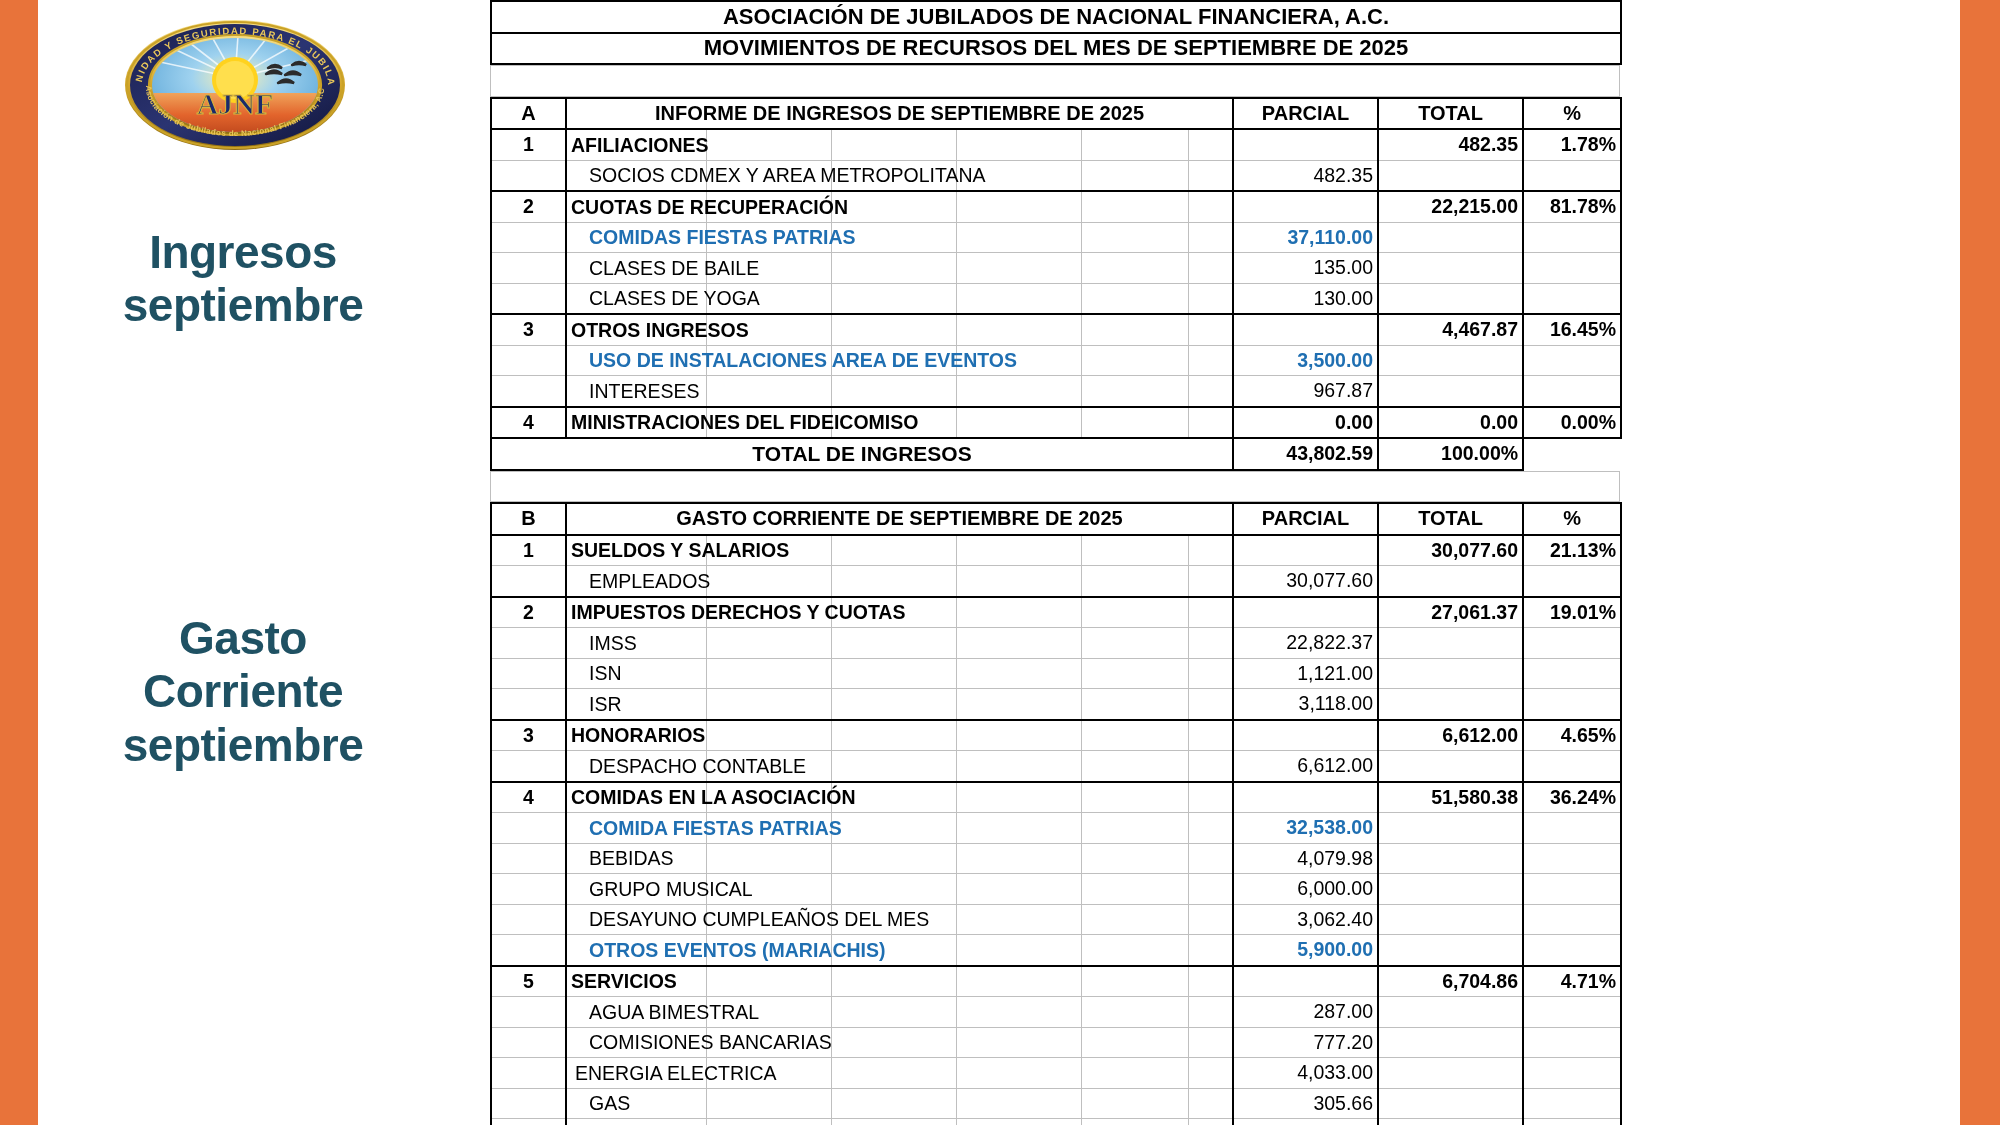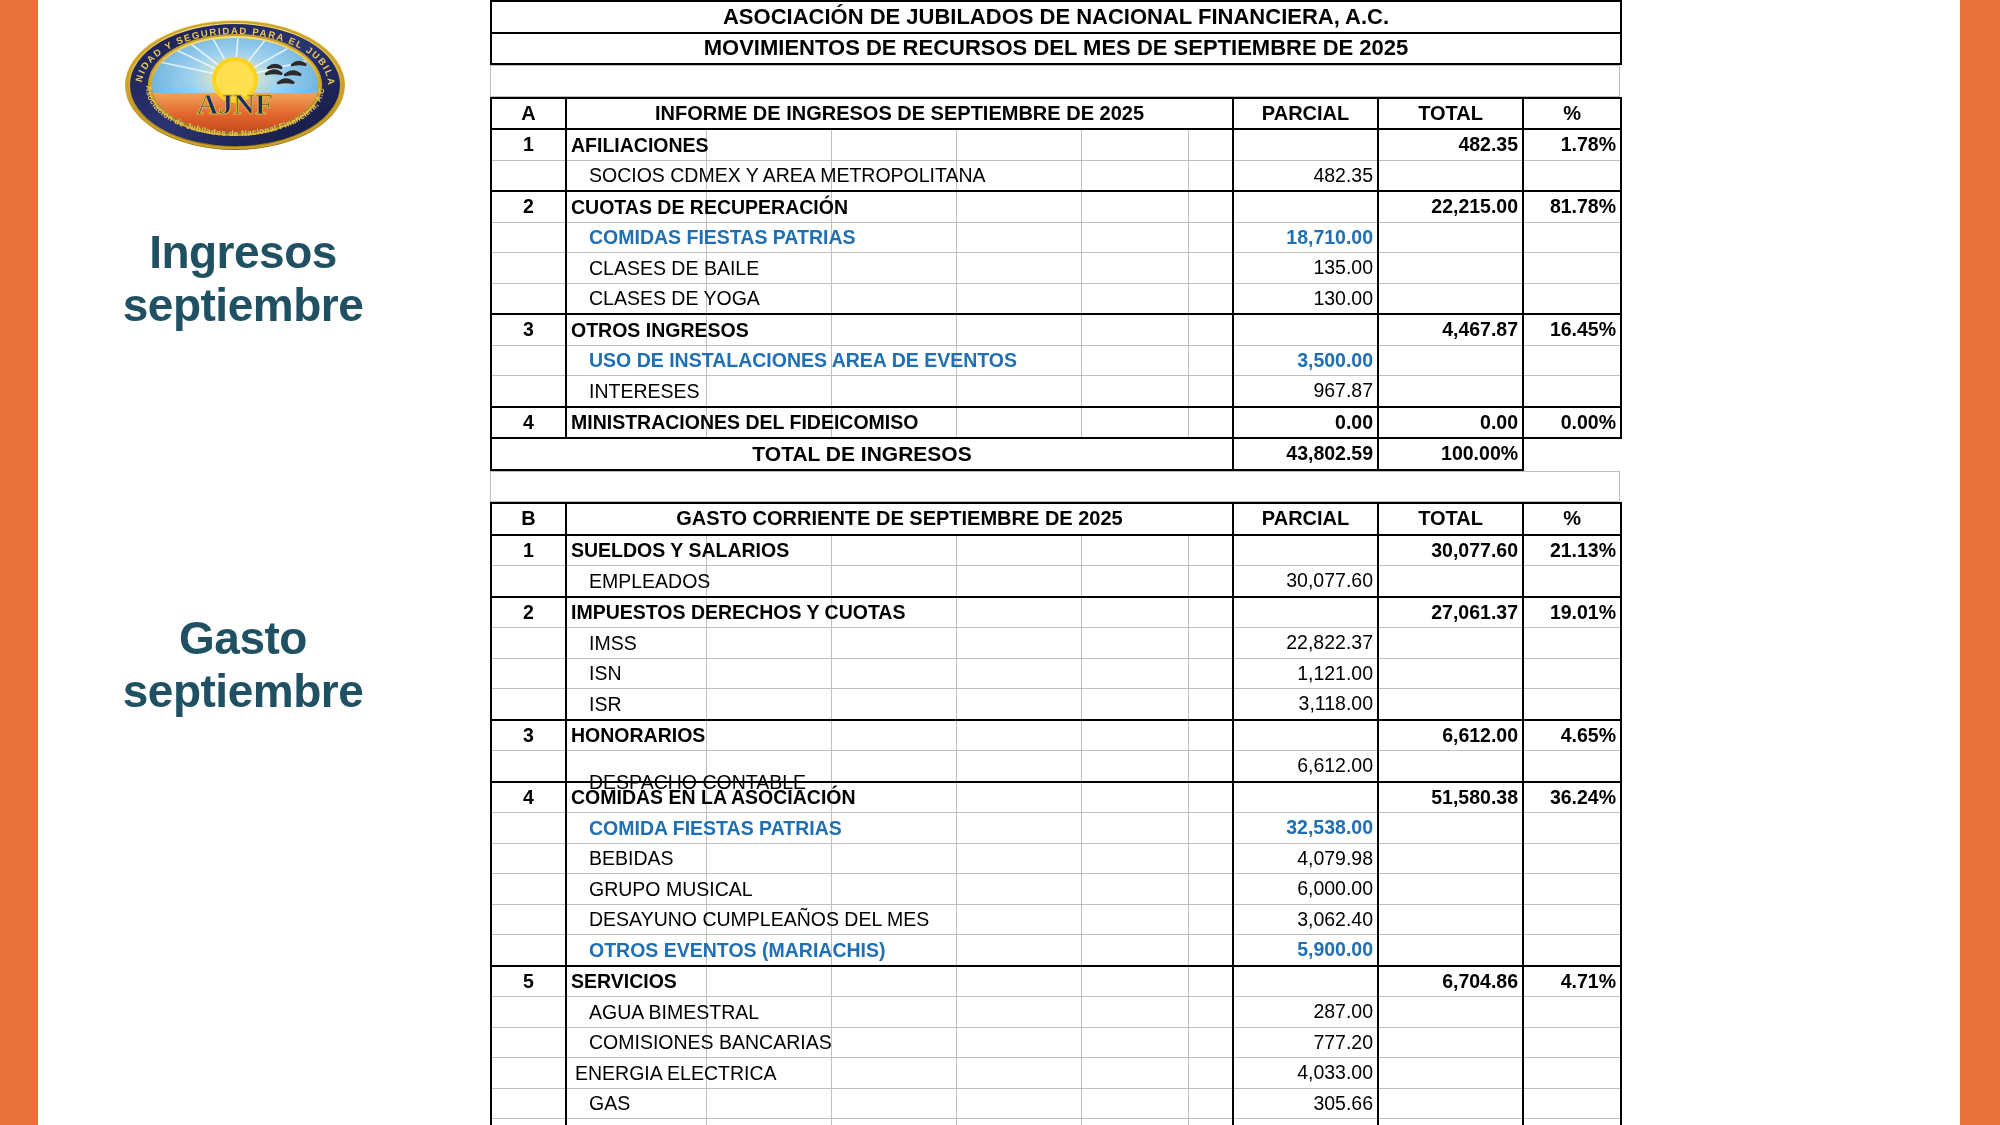--- a/index.html
+++ b/index.html
@@ -187,20 +187,21 @@
       </svg>
     </div>
 
     <div class="side-label ingresos">
       <div>Ingresos</div>
       <div>septiembre</div>
     </div>
 
     <div class="side-label gasto">
       <div>Gasto</div>
+      <div>Corriente</div>
       <div>septiembre</div>
     </div>
   </div>
 
   <div class="sheet">
 
     <table class="grid">
       <colgroup>
         <col style="width:75px">
           <col style="width:140px">
@@ -299,21 +300,21 @@
           <tr>
             <td class="ctr bold bx-l bx-r"></td>
             <td class="lt bx-l blue indent2" style="white-space: nowrap; overflow: visible; position: relative; z-index: 2; text-align: center;">
               <span style="position: absolute; left: 22px; top: 50%; transform: translateY(-50%);">COMIDAS FIESTAS PATRIAS</span>
             </td>
             <td></td>
             <td></td>
             <td></td>
             <td></td>
             <td class="bx-r"></td>
-            <td class="rt bx-r bx-l blue">18,710.00</td>
+            <td class="rt bx-r bx-l blue">37,110.00</td>
             <td class="rt bx-r bold"></td>
             <td class="rt bx-r bold"></td>
           </tr>
           <tr>
             <td class="ctr bold bx-l bx-r"></td>
             <td class="lt bx-l indent2" style="white-space: nowrap; overflow: visible; position: relative; z-index: 2;">
               <span style="position: absolute; left: 22px; top: 50%; transform: translateY(-50%);">CLASES DE BAILE</span>
             </td>
             <td></td>
             <td></td>
@@ -529,21 +530,21 @@
             <td style="border-top: 2px solid rgb(0, 0, 0);"></td>
             <td style="border-top: 2px solid rgb(0, 0, 0);"></td>
             <td class="bx-r" style="border-top: 2px solid rgb(0, 0, 0);"></td>
             <td class="rt bx-r bx-l bold" style="border-top: 2px solid rgb(0, 0, 0);"></td>
             <td class="rt bx-r bold" style="border-top: 2px solid rgb(0, 0, 0);">6,612.00</td>
             <td class="rt bx-r bold" style="border-top: 2px solid rgb(0, 0, 0);">4.65%</td>
           </tr>
           <tr>
             <td class="ctr bold bx-l bx-r" style="border-bottom: 2px solid rgb(0, 0, 0);"></td>
             <td class="lt bx-l indent2" style="white-space: nowrap; overflow: visible; position: relative; z-index: 2; border-bottom: 2px solid rgb(0, 0, 0);">
-              <span style="position: absolute; left: 22px; top: 50%; transform: translateY(-50%); margin-top: 16px;">DESPACHO CONTABLE</span>
+              <span style="position: absolute; left: 22px; top: 50%; transform: translateY(-50%);">DESPACHO CONTABLE</span>
             </td>
             <td style="border-bottom: 2px solid rgb(0, 0, 0);"></td>
             <td style="border-bottom: 2px solid rgb(0, 0, 0);"></td>
             <td style="border-bottom: 2px solid rgb(0, 0, 0);"></td>
             <td style="border-bottom: 2px solid rgb(0, 0, 0);"></td>
             <td class="bx-r" style="border-bottom: 2px solid rgb(0, 0, 0);"></td>
             <td class="rt bx-r bx-l" style="border-bottom: 2px solid rgb(0, 0, 0);">6,612.00</td>
             <td class="rt bx-r bold" style="border-bottom: 2px solid rgb(0, 0, 0);"></td>
             <td class="rt bx-r bold" style="border-bottom: 2px solid rgb(0, 0, 0);"></td>
           </tr>

